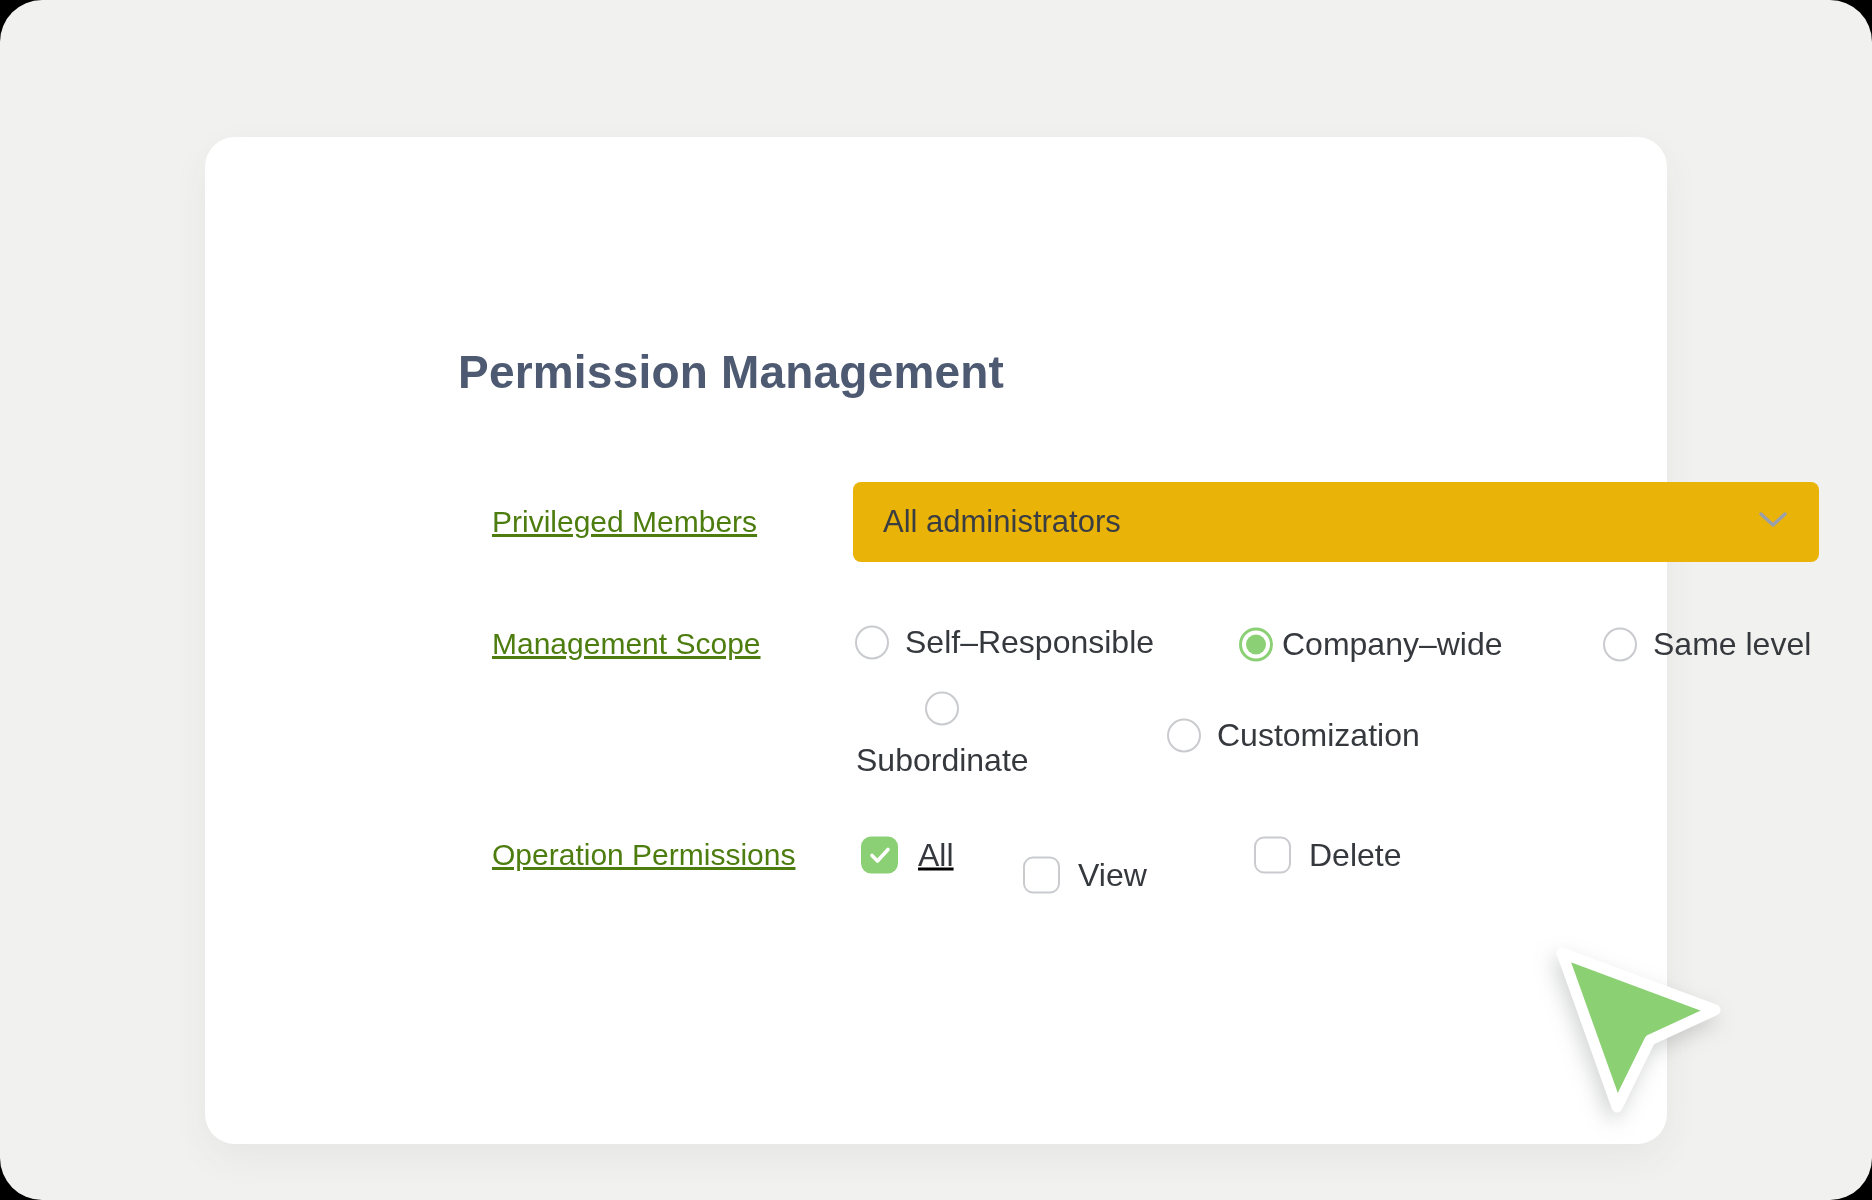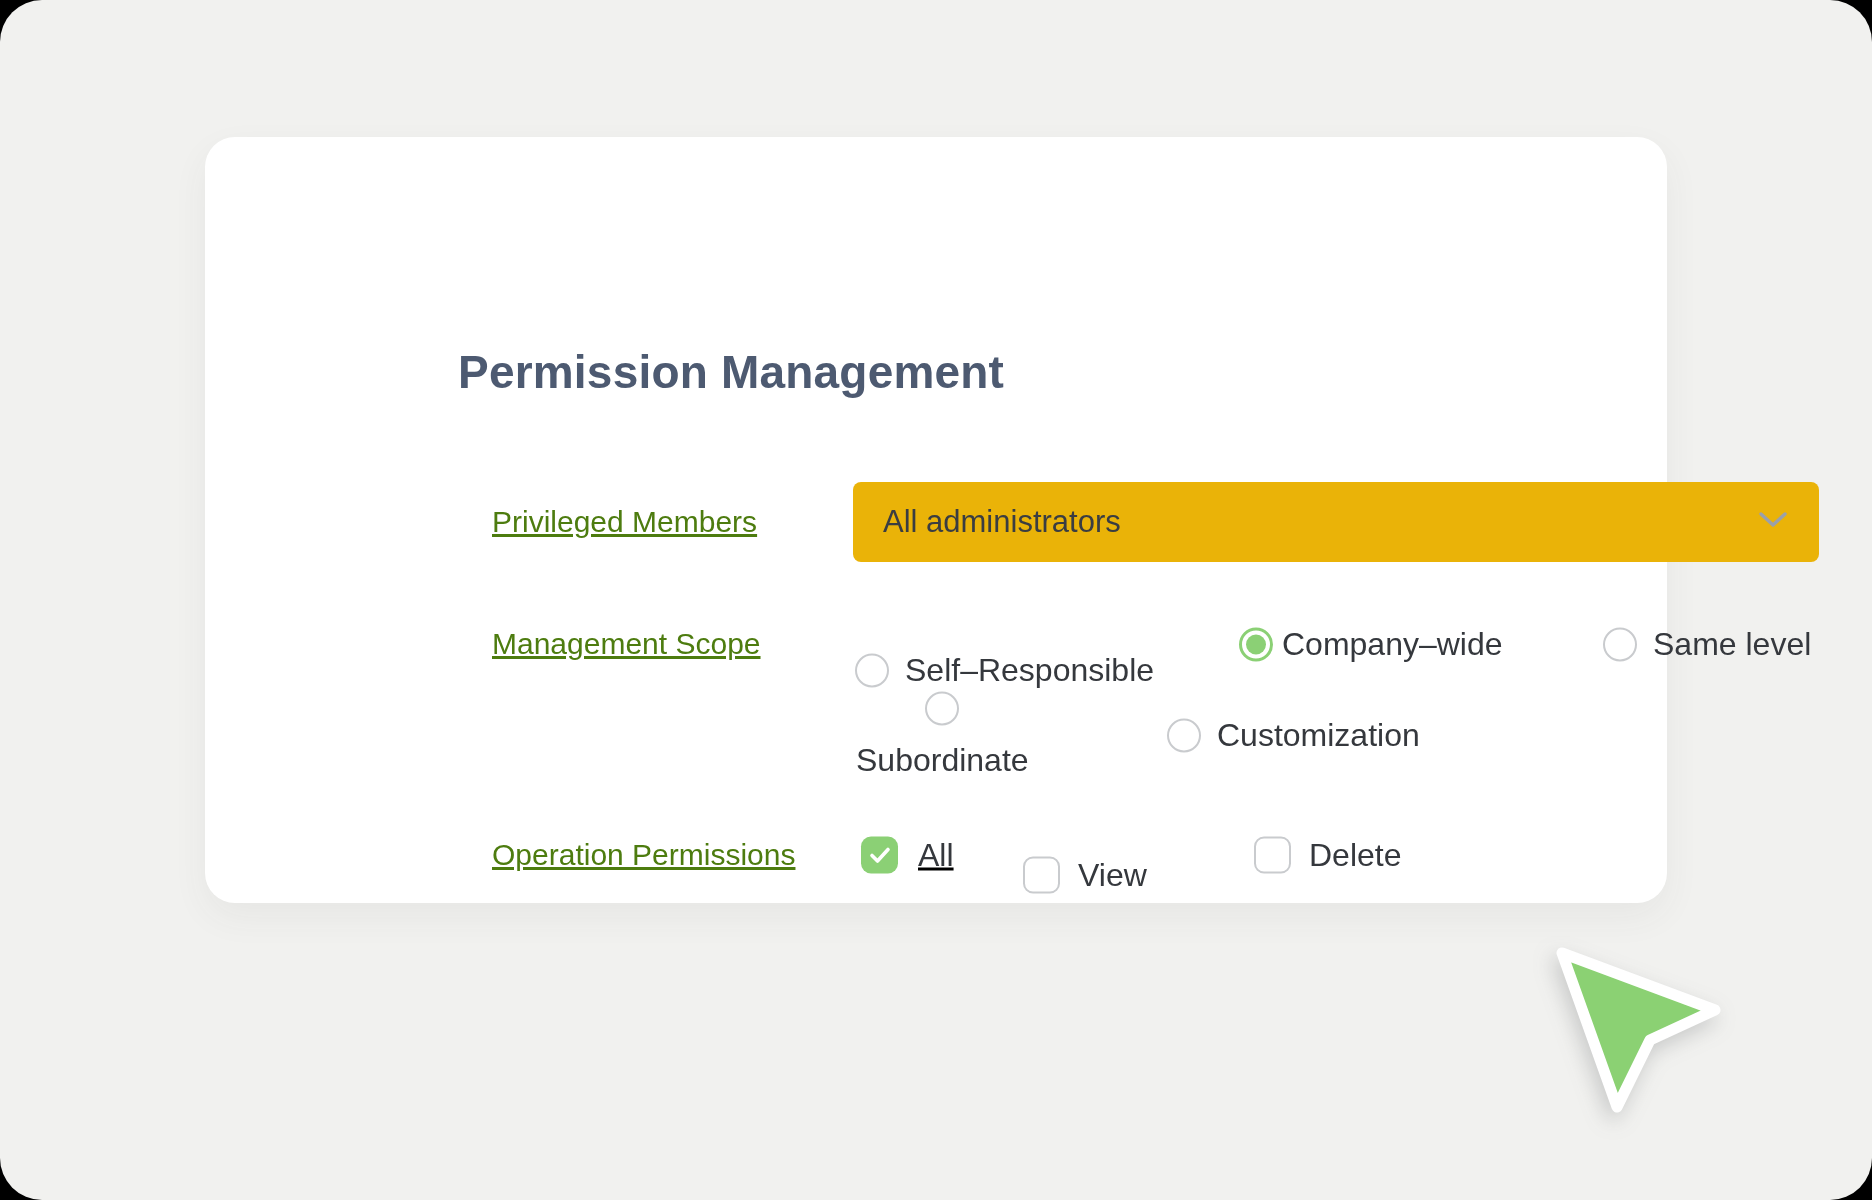--- a/index.html
+++ b/index.html
@@ -14,21 +14,21 @@
     height: 1200px;
     background: #f1f1ef;
     border-radius: 42px;
     overflow: hidden;
   }
   .card {
     position: absolute;
     left: 205px;
     top: 137px;
     width: 1462px;
-    height: 766px;
+    height: 1007px;
     background: #ffffff;
     border-radius: 30px;
     box-shadow: 0 14px 36px rgba(60, 64, 70, 0.06);
   }
   .card-title {
     position: absolute;
     left: 253px;
     top: 208px;
     font-size: 46px;
     font-weight: 600;
@@ -117,21 +117,21 @@
     display: flex;
     align-items: center;
     justify-content: center;
   }
   .checkbox.checked {
     border: none;
     background: #8bd075;
   }
 
   
-  .opt-self          { left: 650px;  top: 533px; }
+  .opt-self          { left: 650px;  top: 505px; }
   .opt-company       { left: 1034px; top: 507px; gap: 9px; }
   .opt-same          { left: 1398px; top: 507px; }
   .opt-subordinate   { left: 651px;  top: 598px; flex-direction: column; }
   .opt-customization { left: 962px;  top: 598px; }
   .opt-all           { left: 656px;  top: 718px; gap: 20px; text-decoration: underline; }
   .opt-view          { left: 818px;  top: 718px; gap: 18px; margin-top: 20px; }
   .opt-delete        { left: 1021px; top: 718px; gap: 18px; padding-left: 28px; }
 
   .cursor-arrow {
     position: absolute;

